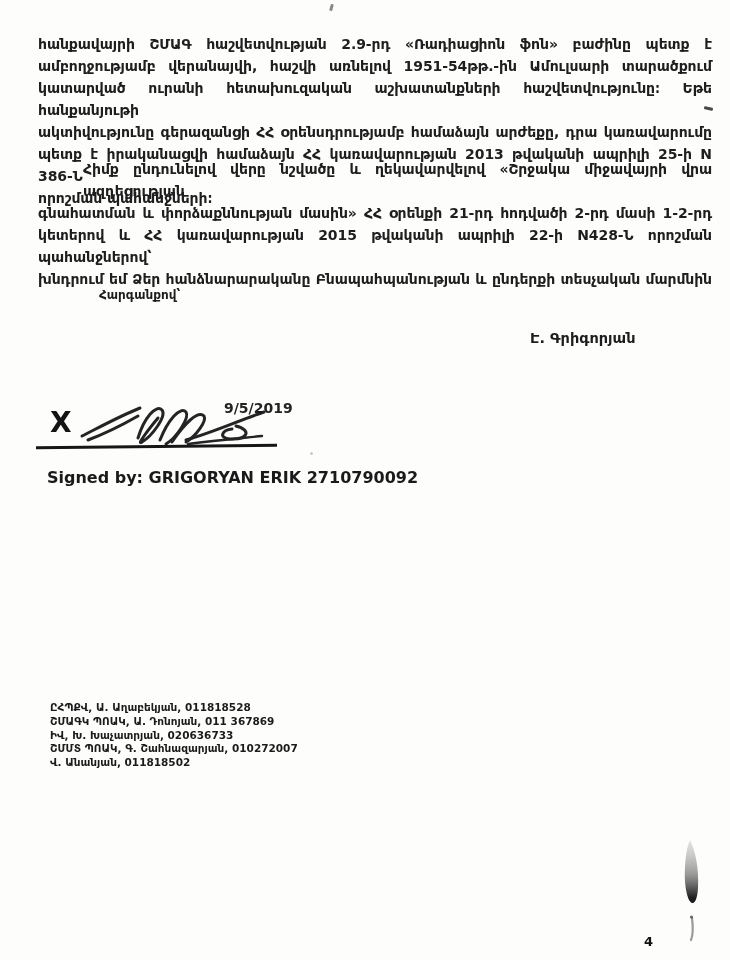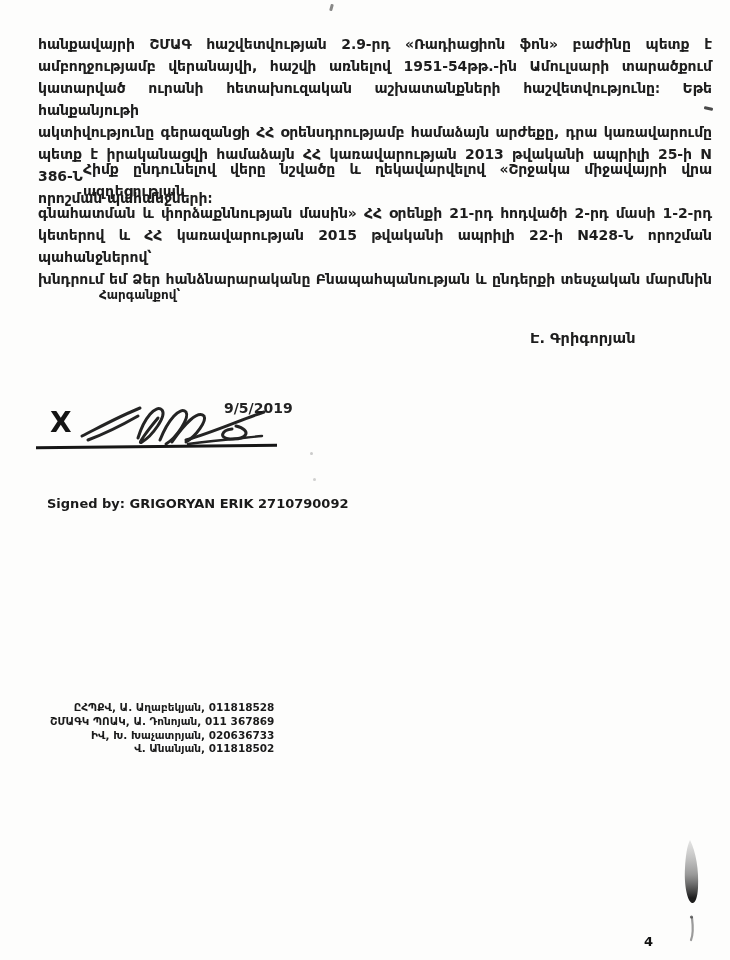--- a/index.html
+++ b/index.html
@@ -46,29 +46,28 @@
   .sig-scribble {
     position:absolute; left:68px; top:392px;
   }
   .sig-underline {
     position:absolute; left:36px; top:445px;
     width:241px; height:2.6px;
     background:#161616;
     transform:rotate(-0.6deg);
   }
   .signed-by {
-    position:absolute; left:47px; top:496px;
-    font-size:13px; font-weight:700; color:#1a1a1a;
+    position:absolute; left:47px; top:468px;
+    font-size:16px; font-weight:700; color:#1a1a1a;
   }
   .contacts {
     position:absolute; left:50px; top:701px;
     font-size:10.5px; font-weight:700;
     line-height:13.8px; color:#1b1b1b;
     white-space:nowrap;
-    text-align:right;
   }
   .page-number {
     position:absolute; left:644px; top:934px;
     font-size:13px; font-weight:700; color:#111;
   }
   .artifact { position:absolute; }
   .artifact.dash1 { left:704px; top:107px; width:9px; height:3px; background:#2a2a2a; transform:rotate(12deg); opacity:.85; border-radius:1px; }
   .artifact.speck-top { left:330px; top:4px; width:3px; height:7px; background:#555; transform:rotate(15deg); opacity:.7; border-radius:1px; }
   .artifact.dot1 { left:310px; top:452px; width:3px; height:3px; background:#999; opacity:.5; border-radius:50%; }
   .artifact.dot2 { left:313px; top:478px; width:3px; height:3px; background:#999; opacity:.45; border-radius:50%; }
@@ -115,20 +114,21 @@
   </svg>
 
   <div class="sig-underline"></div>
 
   <div class="signed-by">Signed by: GRIGORYAN ERIK 2710790092</div>
 
   <div class="contacts">
     <div>ԸՀՊՔՎ, Ա. Աղաբեկյան, 011818528</div>
     <div>ՇՄԱԳԿ ՊՈԱԿ, Ա. Դոնոյան, 011 367869</div>
     <div>ԻՎ, Խ. Խաչատրյան, 020636733</div>
+    <div>ՇՄՄՏ ՊՈԱԿ, Գ. Շահնազարյան, 010272007</div>
     <div>Վ. Անանյան, 011818502</div>
   </div>
 
   <div class="page-number">4</div>
 
   <div class="artifact dash1"></div>
   <div class="artifact speck-top"></div>
   <div class="artifact dot1"></div>
   <div class="artifact dot2"></div>
 

